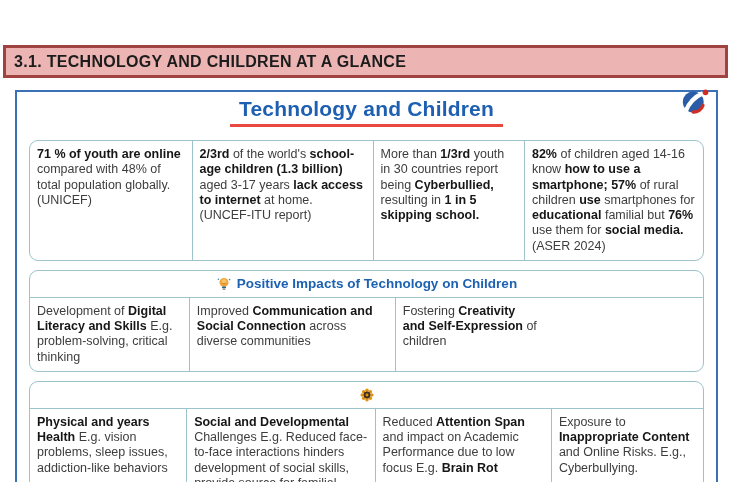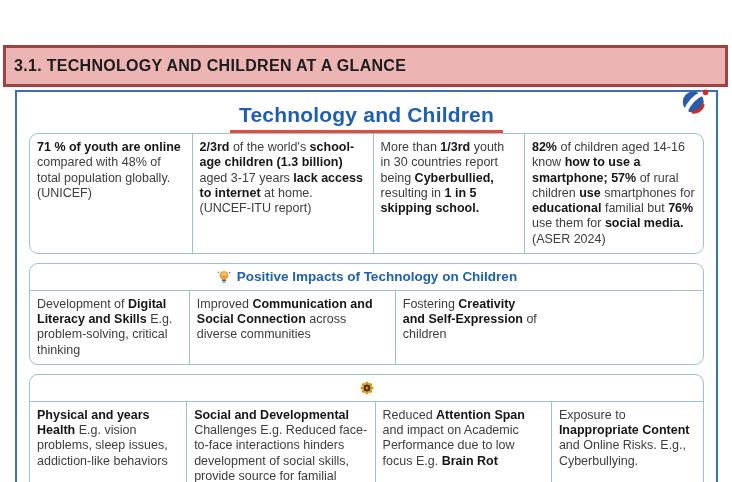--- a/index.html
+++ b/index.html
@@ -3,37 +3,37 @@
 <meta charset="utf-8">
 <style>
   * { margin:0; padding:0; box-sizing:border-box; }
   html,body { width:732px; height:482px; overflow:hidden; background:#ffffff;
               font-family:"Liberation Sans", sans-serif; }
   .canvas { position:relative; width:732px; height:482px; background:#fff; }
 
   .page-title { position:absolute; left:10px; top:8px; font-size:23px; font-weight:bold;
                 color:#141414; letter-spacing:0.5px; }
 
-  .banner { position:absolute; left:3px; top:45px; width:725px; height:42px;
+  .banner { position:absolute; left:3px; top:45px; width:725px; height:33px;
             background:#ecb5b3; border:3px solid #a04240; display:flex; align-items:center;
             padding:0 8px; }
   .banner span { font-size:16px; font-weight:bold; color:#1c1c1c; letter-spacing:0.3px; }
 
   .igbox { position:absolute; left:15px; top:90px; width:703px; height:400px;
            border:2px solid #3a70b5; background:#fff; }
 
   .logo { position:absolute; top:-5px; right:7px; width:28px; height:30px; }
 
-  .igtitle-wrap { text-align:center; margin-top:11px; }
+  .igtitle-wrap { text-align:center; margin-top:5px; }
   .igtitle { display:inline-block; font-size:21px; font-weight:bold; color:#1e5fb2;
              padding:0 9px 3px 9px; border-bottom:3px solid #e8483e; letter-spacing:0.2px; }
 
   .tbl { margin:0 12px; border:1.5px solid #9cc3cb; border-radius:9px; overflow:hidden;
          background:#fff; }
-  .tbl.stats { margin-top:0; }
+  .tbl.stats { margin-top:13px; }
   .tbl.pos   { margin-top:9px; }
   .tbl.neg   { margin-top:9px; }
 
   .thead { display:flex; justify-content:center; align-items:center; gap:5px;
            padding:5px 4px; border-bottom:1.5px solid #9cc3cb;
            color:#1c61b2; font-weight:bold; font-size:13.5px; }
   .hicon { display:inline-flex; width:16px; height:16px; }
 
   .trow { display:flex; align-items:stretch; }
   .cell { padding:6px 7px; font-size:12.5px; line-height:1.22; color:#3d3d3d;

